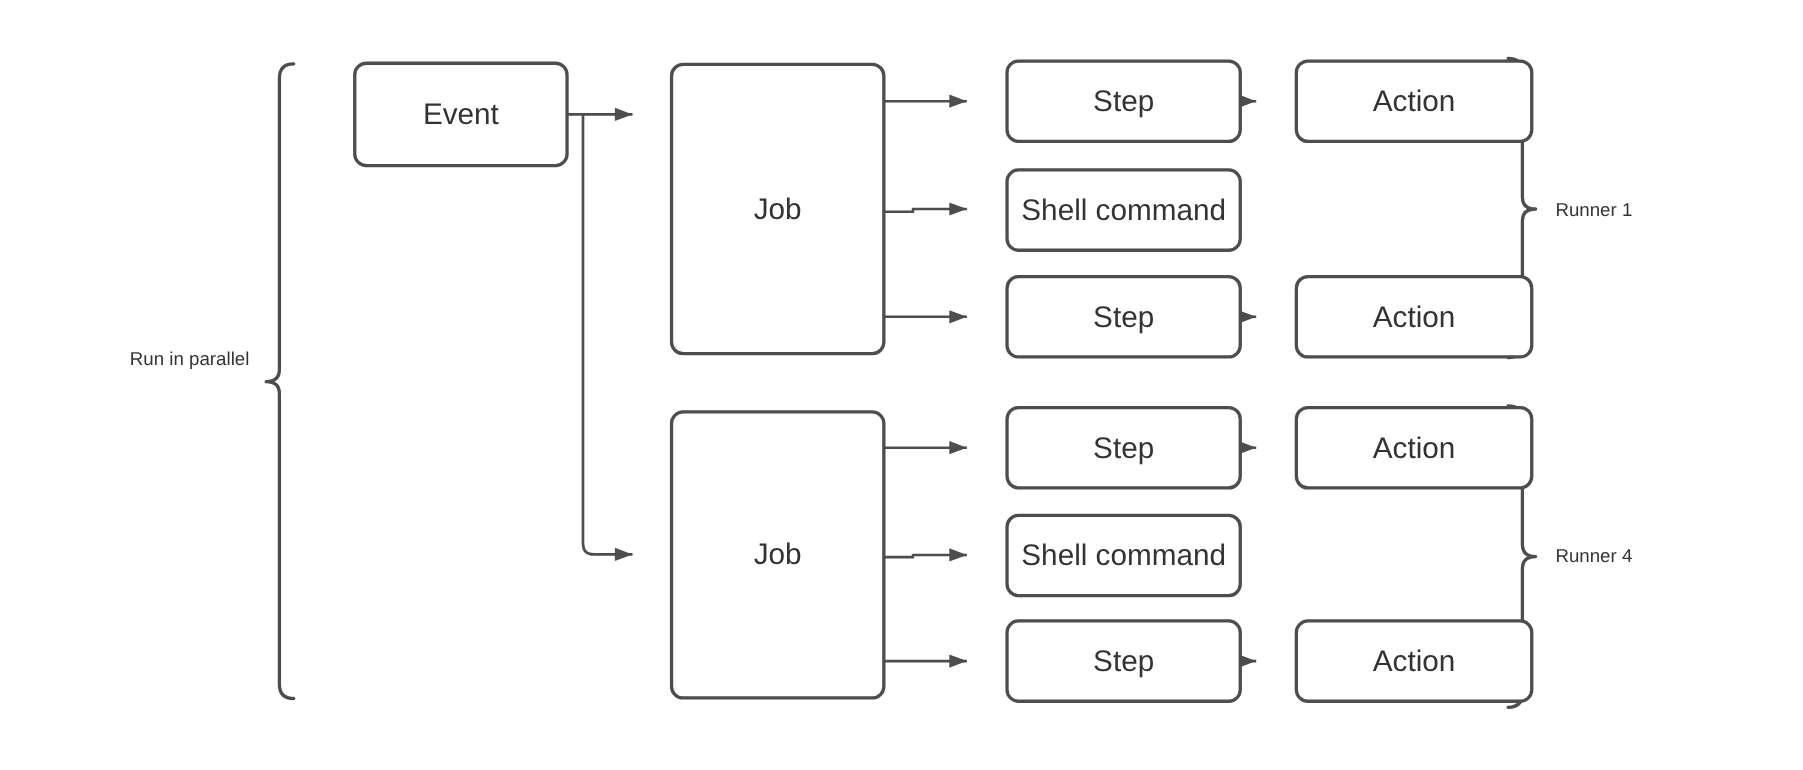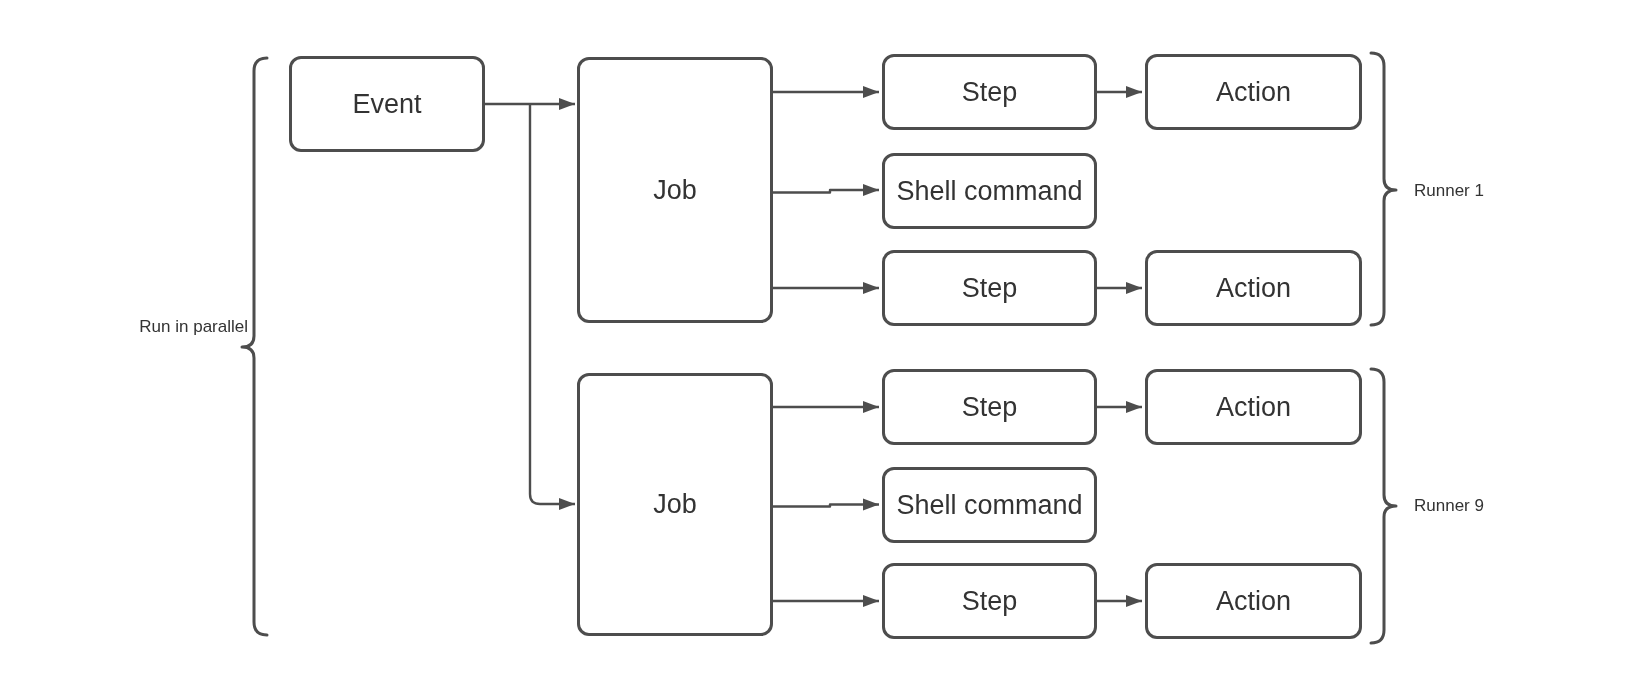--- a/index.html
+++ b/index.html
@@ -36,31 +36,32 @@
     box-sizing: border-box;
     border: 3px solid var(--stroke);
     border-radius: 12px;
     background: #ffffff;
     display: flex;
     align-items: center;
     justify-content: center;
     color: var(--text);
     font-size: 27px;
     white-space: nowrap;
+    margin-left: 32px;
   }
   .label {
     position: absolute;
     color: var(--text);
     font-size: 17px;
     line-height: 31px;
   }
   #run-in-parallel-label {
     left: 118px; top: 311px;
     width: 130px;
-    text-align: right;
+    text-align: left;
   }
   #runner-1-label { left: 1414px; top: 175px; }
   #runner-2-label { left: 1414px; top: 490px; }
 </style>
 </head>
 <body>
 
 <div id="canvas" style="--stroke: #4d4d4d; --text: #333333; background: rgb(255, 255, 255);">
 
   <svg id="edge-layer" viewBox="0 0 1639 700" width="1639" height="700">
@@ -81,21 +82,21 @@
       <path class="edge" d="M1097 288 L1142 288" marker-end="url(#arrow)"></path>
       <path class="edge" d="M773 407 L879 407" marker-end="url(#arrow)"></path>
       <path class="edge" d="M773 506.5 L830 506.5 L830 504.5 L879 504.5" marker-end="url(#arrow)"></path>
       <path class="edge" d="M773 601 L879 601" marker-end="url(#arrow)"></path>
       <path class="edge" d="M1097 407 L1142 407" marker-end="url(#arrow)"></path>
       <path class="edge" d="M1097 601 L1142 601" marker-end="url(#arrow)"></path>
     </svg>
 
   <div class="label" id="run-in-parallel-label">Run in parallel</div>
   <div class="label" id="runner-1-label">Runner 1</div>
-  <div class="label" id="runner-2-label">Runner 9</div>
+  <div class="label" id="runner-2-label">Runner 4</div>
 
 <div class="node" style="left: 289px; top: 56px; width: 196px; height: 96px;">
       <span>Event</span>
     </div>
     <div class="node" style="left: 577px; top: 57px; width: 196px; height: 266px;">
       <span>Job</span>
     </div>
     <div class="node" style="left: 577px; top: 373px; width: 196px; height: 263px;">
       <span>Job</span>
     </div>

